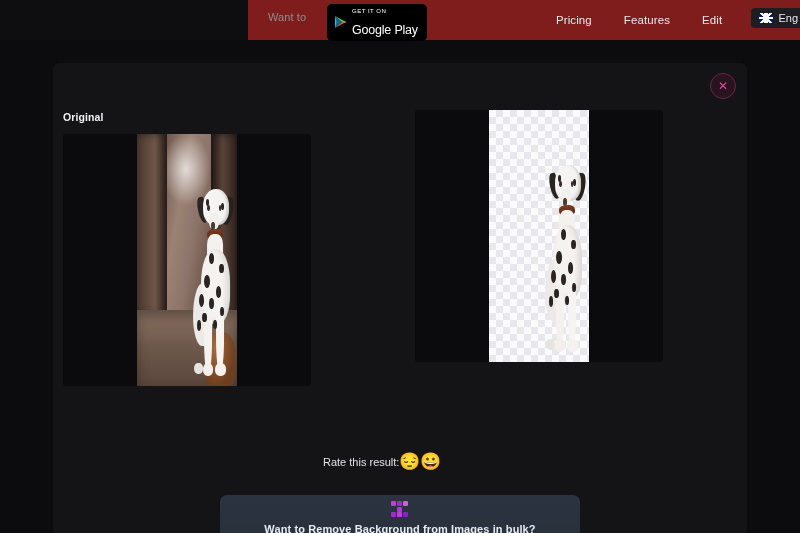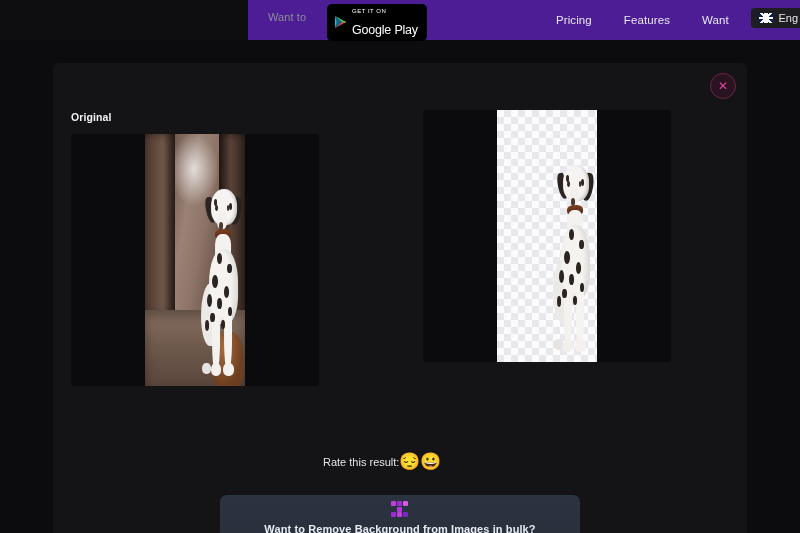--- a/index.html
+++ b/index.html
@@ -7,21 +7,21 @@
     width: 800px; height: 533px;
     background: #0d0d0f;
     font-family: "Liberation Sans", sans-serif;
     overflow: hidden;
   }
   .page { position: relative; width: 800px; height: 533px; background: #0c0c0e; }
 
   
   .topnav {
     position: absolute; top: 0; left: 0; width: 800px; height: 40px;
-    background: #4c1d95;
+    background: #7f1d1d;
     display: flex; align-items: center;
   }
   .nav-left-fill {
     position: absolute; left: 0; top: 0; width: 248px; height: 40px;
     background: #0e0e10;
   }
   .nav-wantto {
     position: absolute; left: 268px; top: 11px;
     font-size: 11px; color: #8d8d95; letter-spacing: .1px;
     z-index: 1;
@@ -83,21 +83,21 @@
   .close-btn {
     position: absolute; right: 11px; top: 10px; width: 26px; height: 26px;
     border-radius: 50%; border: 1px solid #6b2545;
     background: #2a1320;
     display: flex; align-items: center; justify-content: center;
     cursor: pointer; z-index: 5;
   }
   .close-x { font-size: 12px; color: #e0479e; line-height: 1; font-weight: 400; }
 
   
-  .panels { position: absolute; left: 18px; top: 42px; width: 664px; display: flex; gap: 40px; }
+  .panels { position: absolute; left: 10px; top: 42px; width: 664px; display: flex; gap: 40px; }
   .panel { width: 320px; }
   .panel-head { height: 24px; display: flex; align-items: center; justify-content: space-between; }
   .panel-title { font-size: 10.5px; font-weight: 700; color: #f2f2f5; letter-spacing: .1px; }
   .edit-btn {
     display: flex; align-items: center; gap: 5px;
     border: 1px solid #3a3a42; border-radius: 4px;
     padding: 4px 10px; background: #19191d; cursor: pointer;
   }
   .edit-label { font-size: 10.5px; color: #f0f0f4; font-weight: 700; }
   .pencil { width: 9px; height: 9px; }
@@ -231,21 +231,21 @@
       <span class="badge-txt">
         <span class="badge-small">GET IT ON</span>
         <span class="badge-big">Google Play</span>
       </span>
     </div>
 
 
     <div class="nav-links">
       <span class="nav-link">Pricing</span>
       <span class="nav-link">Features</span>
-      <span class="nav-link">Want</span>
+      <span class="nav-link">Edit</span>
     </div>
 
     <div class="lang-pill">
       <span class="flag"></span>
       <span class="lang-txt">Eng</span>
     </div>
   </div>
 
 
   <div class="modal">

